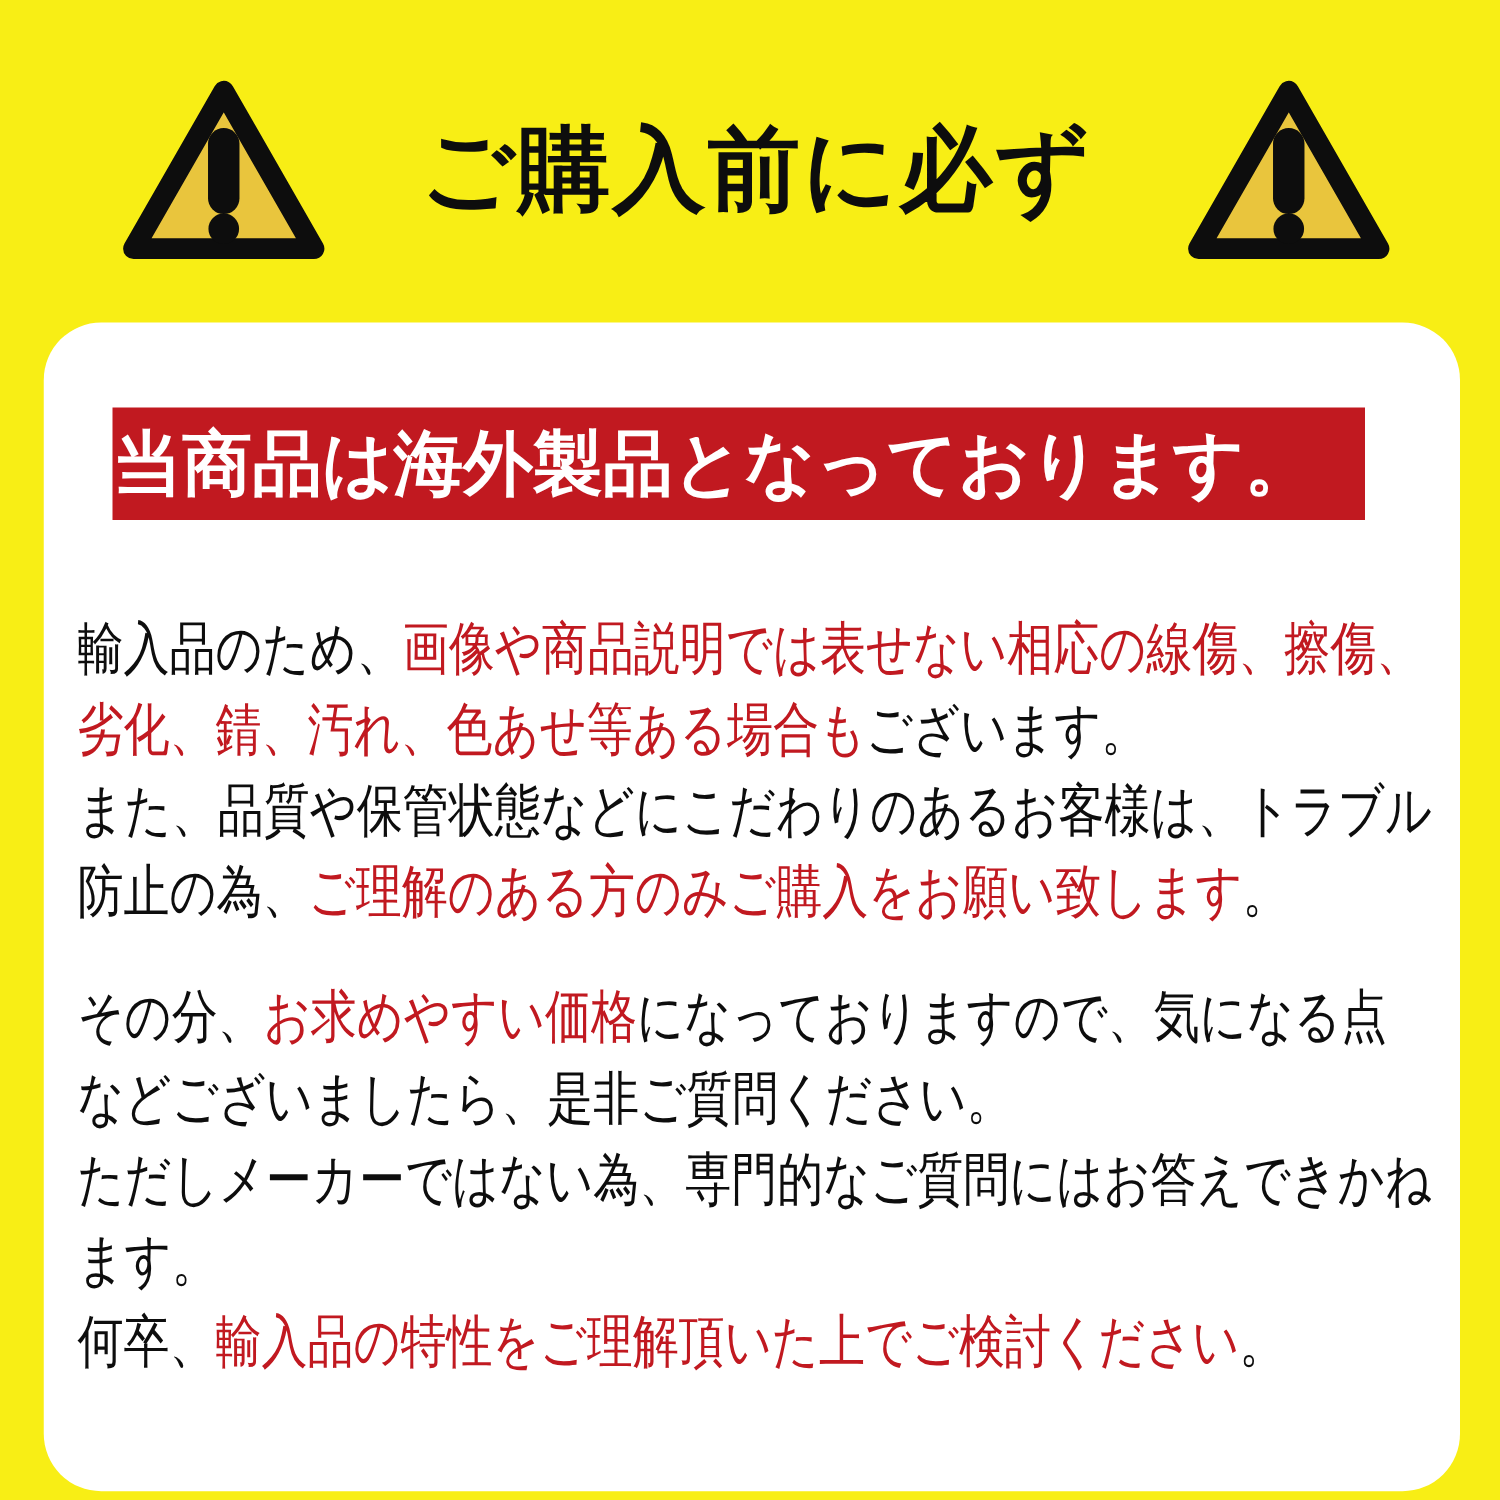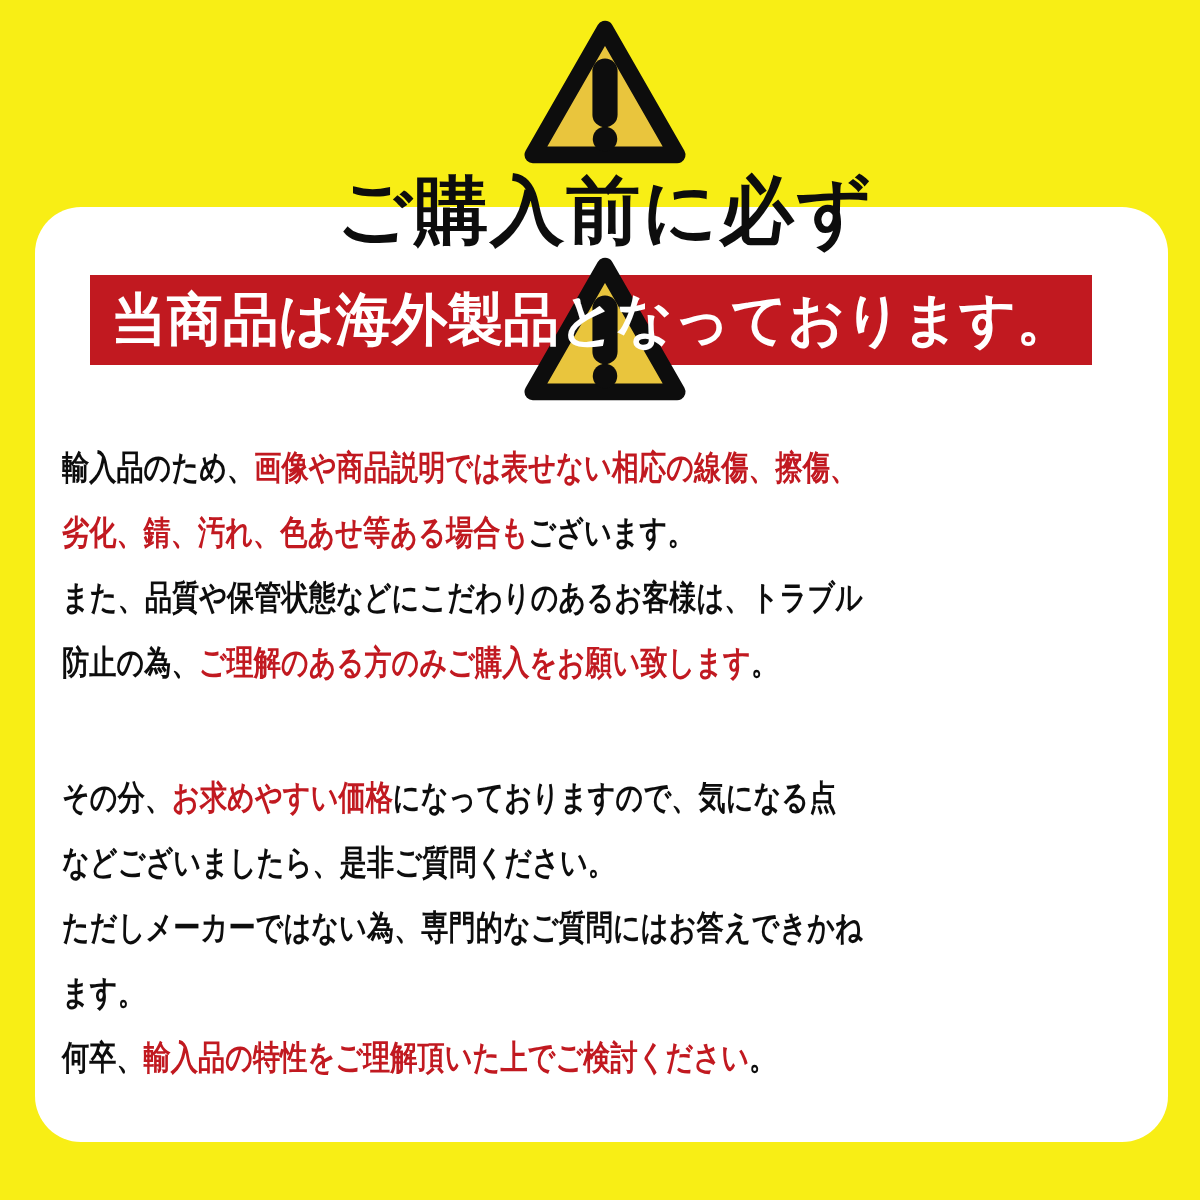--- a/index.html
+++ b/index.html
@@ -6,27 +6,26 @@
   .page {
     position: relative;
     width: 1200px;
     height: 1200px;
     background: var(--yellow, #F8EE15);
     overflow: hidden;
     font-family: "Liberation Sans", sans-serif;
   }
   
   .header {
-    height: 207px;
+    height: 258px;
     display: flex;
     align-items: center;
     justify-content: space-between;
     padding: 14px 85px 0 95px;
     box-sizing: border-box;
-    flex-direction: column;
   }
   .warning-icon { flex: 0 0 auto; display: block; }
   .title {
     text-align: center;
     font-size: 74px;
     line-height: 1.1;
     font-weight: 900;
     letter-spacing: 2px;
     color: var(--ink, #0D0D0D);
     white-space: nowrap;
@@ -40,39 +39,37 @@
     box-sizing: border-box;
     overflow: hidden;
   }
   .banner {
     margin: 68px 0 0 55px;
     width: 1002px;
     height: 90px;
     background: var(--red, #C11920);
     display: flex;
     align-items: center;
-    padding-left: 20px;
     box-sizing: border-box;
-    justify-content: flex-end;
   }
   .banner-text {
     color: var(--white, #FFFFFF);
     font-size: 57px;
     font-weight: bold;
     white-space: nowrap;
     transform: scaleX(0.98);
     transform-origin: left center;
   }
   
   .body-text {
     margin: 70px 0 0 27px;
-    font-size: 34px;
-    font-weight: bold;
+    font-size: 46px;
+    font-weight: normal;
   }
-  .paragraph + .paragraph { margin-top: 70px; }
+  .paragraph + .paragraph { margin-top: 35px; }
   .line {
     line-height: 65px;
     white-space: nowrap;
     transform: scaleX(0.8);
     transform-origin: left center;
   }
   .seg-black { color: var(--ink, #0D0D0D); }
   .seg-red   { color: var(--red, #C11920); }
 </style>
 </head>

